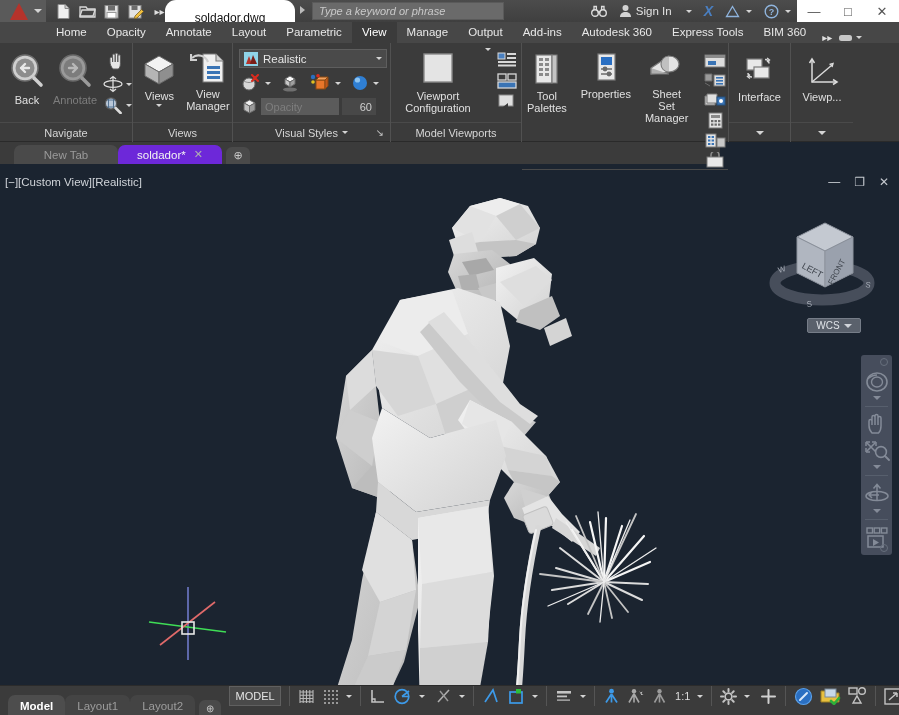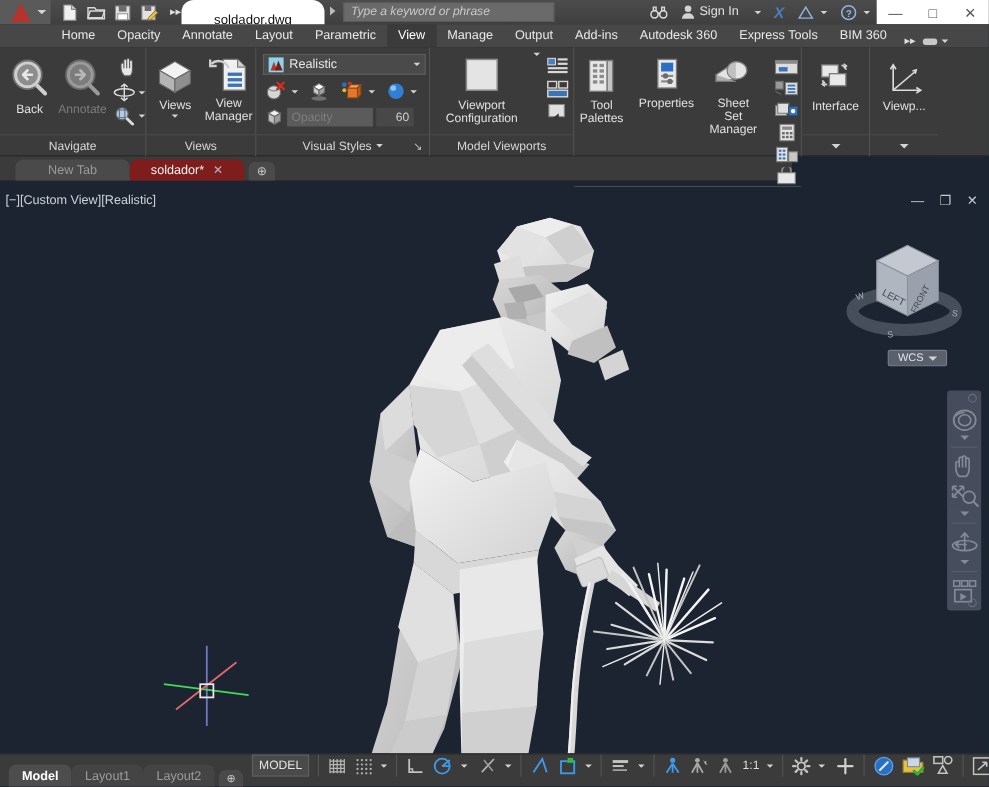--- a/index.html
+++ b/index.html
@@ -116,21 +116,21 @@
   .filetabs {
     height:22px;width:720px;background:#3b3b3b;display:flex;align-items:flex-end;
     padding-left:14px; gap:0;
   }
   .ftab {
     height:19px; min-width:104px; padding:0 12px;
     display:flex;align-items:center;justify-content:center;gap:8px;
     font-size:11.5px; border-radius:7px 7px 0 0;
   }
   .ftab.inactive { background:#4a4a4a; color:#9a9a9a; }
-  .ftab.active { background:#7f1d1d; color:#f2f2f2; }
+  .ftab.active { background:#6d28d9; color:#f2f2f2; }
   .ftab .x { font-size:11px; color:#b0b0b0; }
   .ftab-plus { width:24px;height:17px;background:#4a4a4a;border-radius:6px 6px 0 0;
                display:flex;align-items:center;justify-content:center;color:#c9c9c9;font-size:11px;margin-left:4px;}
 
   
   .canvas {
     position:absolute; left:0; top:170px; width:899px; height:515px;
     background:#1b2430; overflow:hidden;
   }
   .vp-label { position:absolute; left:5px; top:6px; font-size:11.5px; color:#cfd3d8; }

